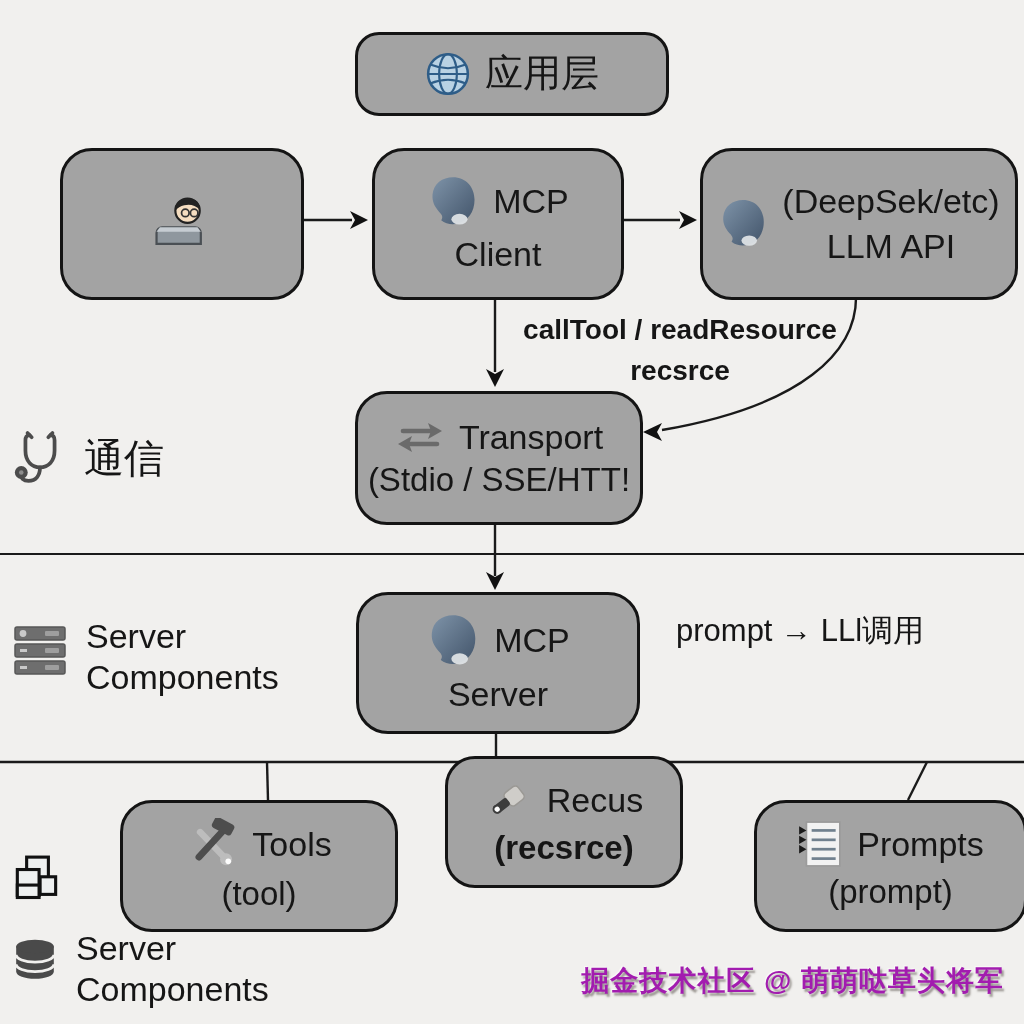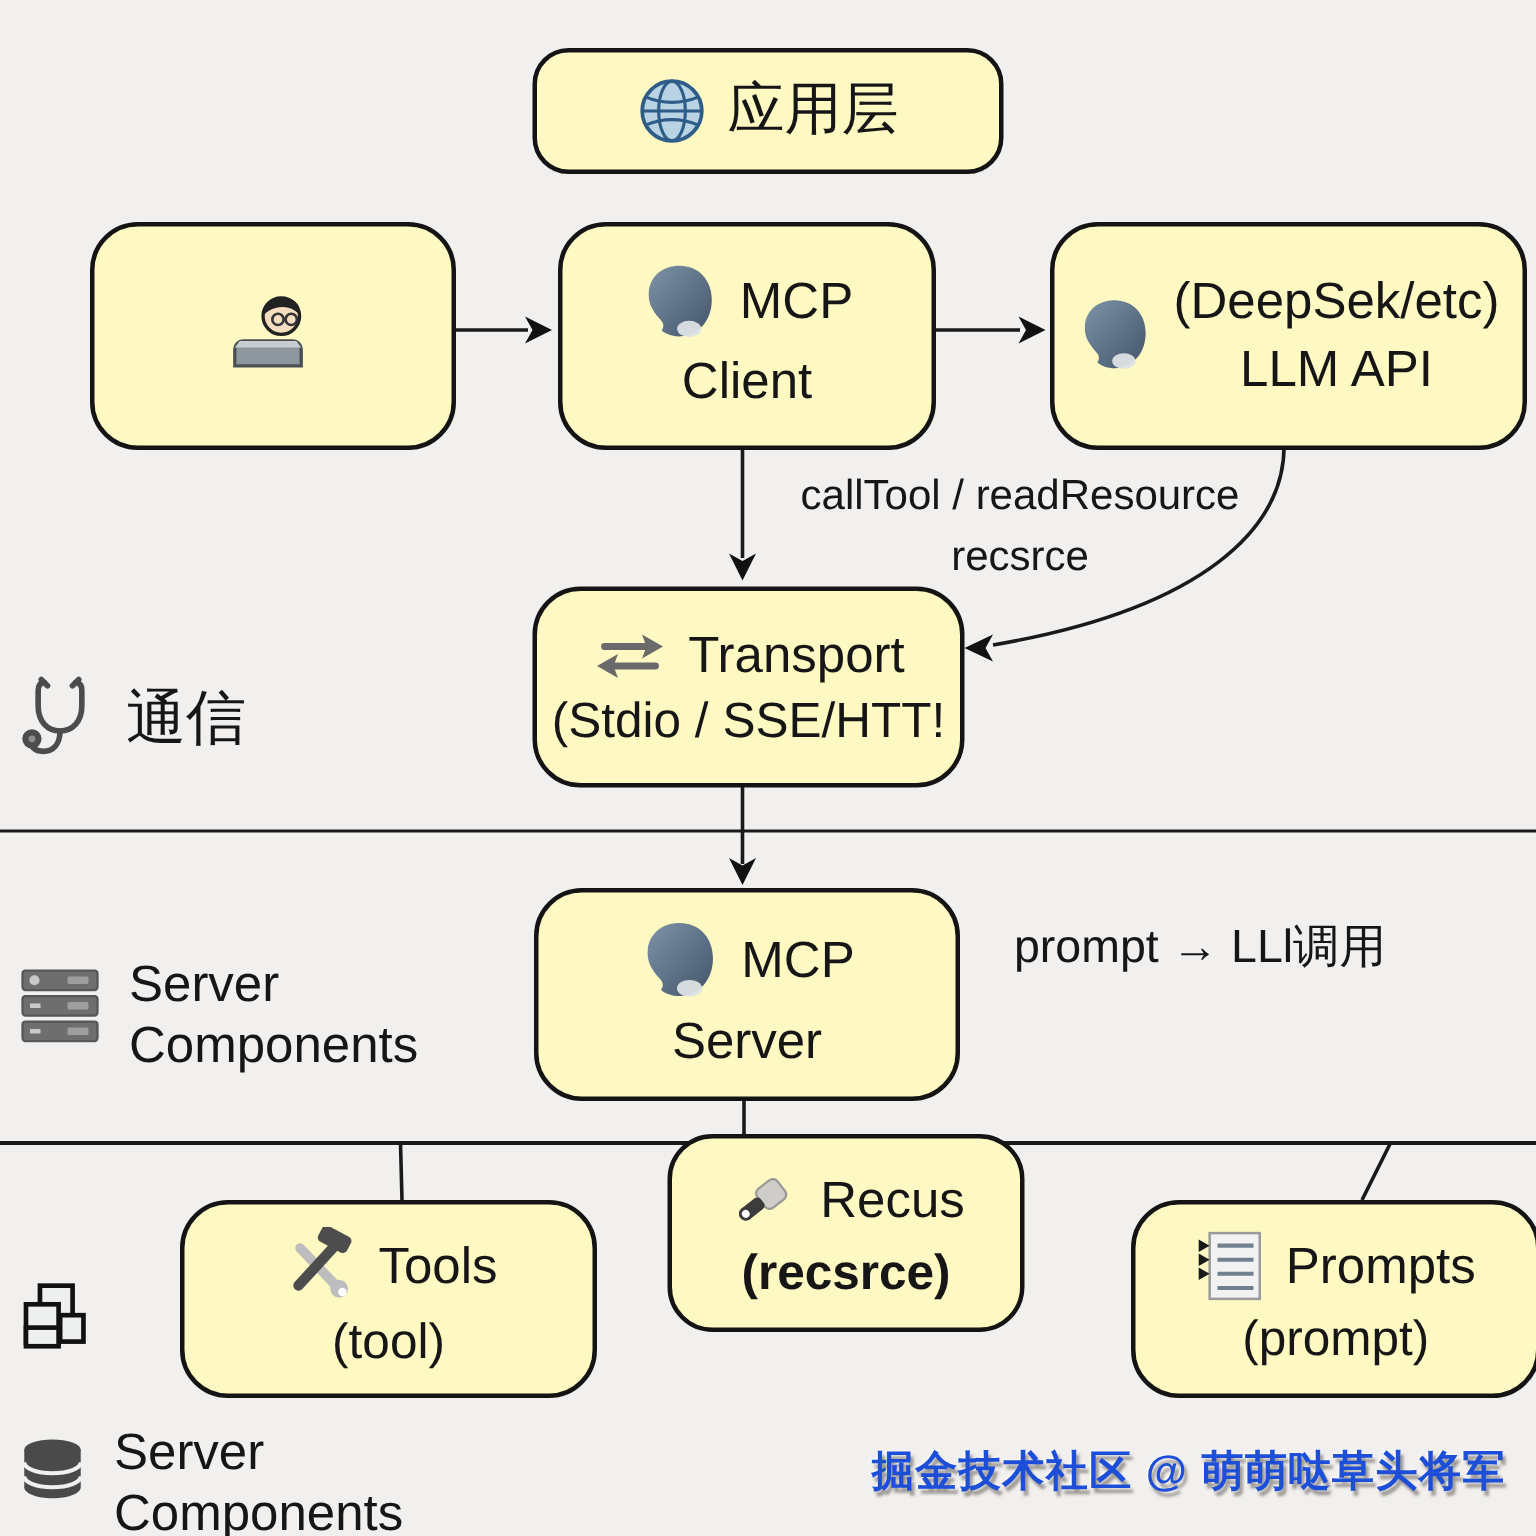--- a/index.html
+++ b/index.html
@@ -4,40 +4,40 @@
 <style>
   html,body{margin:0;padding:0;}
   body{
     width:1024px;height:1024px;position:relative;overflow:hidden;
     background:#f1f0ee;
     font-family:"Liberation Sans","DejaVu Sans",sans-serif;
     color:#161616;
   }
   #wires{position:absolute;left:0;top:0;z-index:1;}
   .node{
-    position:absolute;z-index:2;background:#fef9c3;
+    position:absolute;z-index:2;background:#a3a3a3;
     border:3px solid #141414;border-radius:32px;
     display:flex;flex-direction:column;align-items:center;justify-content:center;
     gap:4px;font-size:34px;font-weight:500;line-height:1.2;text-align:center;
   }
   .node .row{display:flex;align-items:center;justify-content:center;gap:14px;}
   .node .txtcol{display:flex;flex-direction:column;align-items:flex-start;gap:4px;text-align:left;}
   .icon{display:inline-flex;align-items:center;justify-content:center;flex:0 0 auto;}
-  .sidelabel{position:absolute;z-index:2;display:flex;align-items:center;gap:18px;margin-top:20px;}
+  .sidelabel{position:absolute;z-index:2;display:flex;align-items:center;gap:18px;}
   .sidelabel .txt{font-weight:500;}
   .edge-label{
     position:absolute;z-index:2;text-align:center;
-    font-size:28px;font-weight:400;line-height:1.45;
+    font-size:28px;font-weight:700;line-height:1.45;
   }
   .plain-label{position:absolute;z-index:2;font-size:31px;font-weight:500;}
   .two-line{display:flex;flex-direction:column;font-size:33px;font-weight:500;line-height:1.22;}
   .watermark{
     position:absolute;z-index:3;right:20px;top:962px;
     font-size:28px;font-weight:700;letter-spacing:1px;
-    color:#1d4ed8;text-shadow:2px 3px 2px rgba(110,104,98,.65), -1px -1px 1px rgba(255,255,255,.7);
+    color:#a21caf;text-shadow:2px 3px 2px rgba(110,104,98,.65), -1px -1px 1px rgba(255,255,255,.7);
   }
 </style>
 </head>
 <body>
 
 <svg id="wires" width="1024" height="1024" viewBox="0 0 1024 1024">
   <g stroke="#1a1a1a" stroke-width="2.4" fill="none">
 
     <line x1="298" y1="220" x2="352" y2="220"></line>
 

